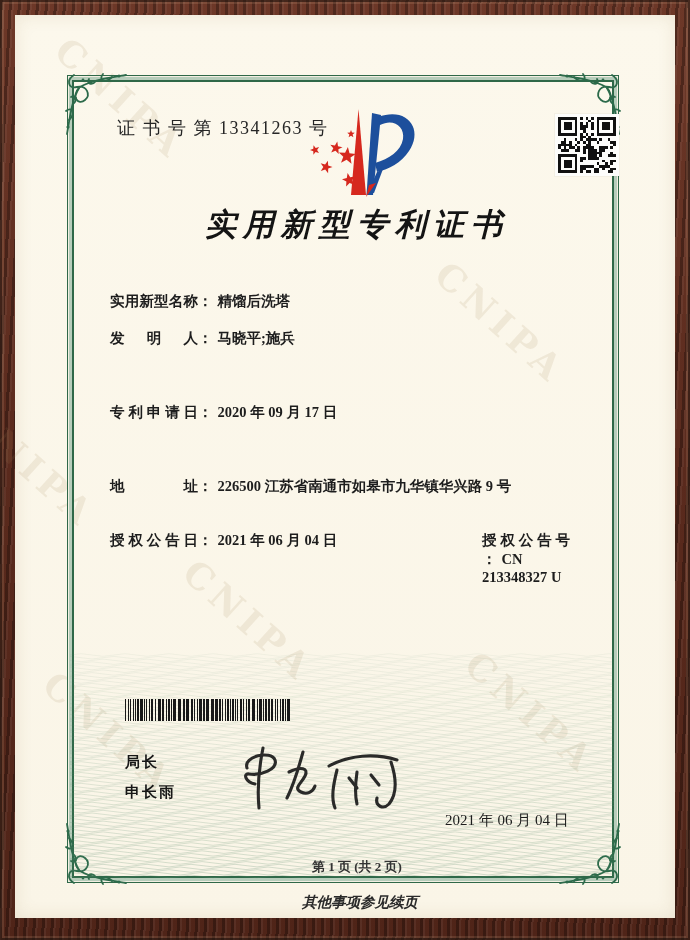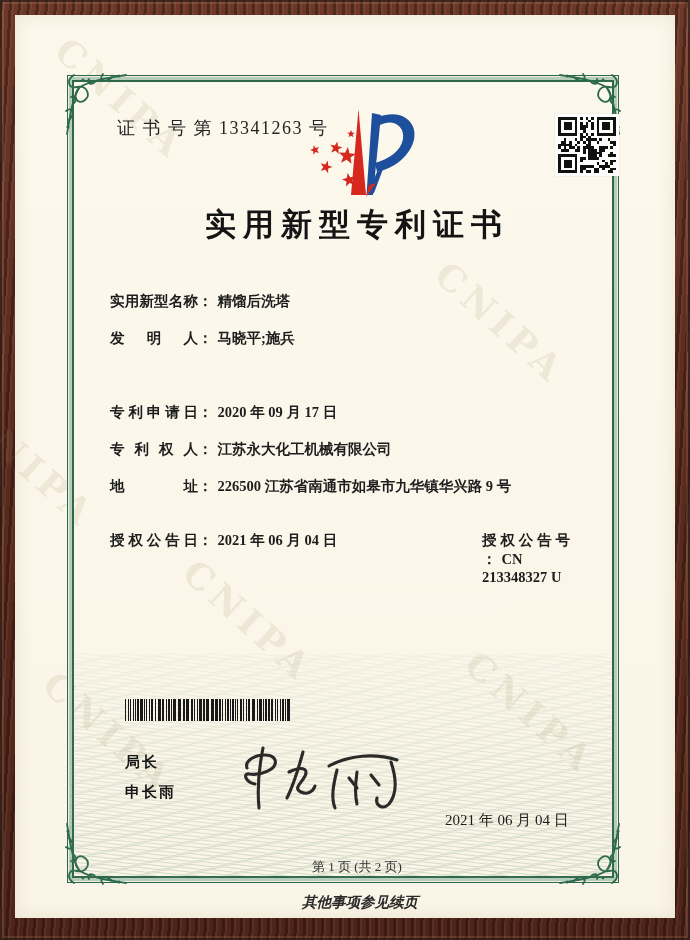--- a/index.html
+++ b/index.html
@@ -30,35 +30,35 @@
   .c-tr{right:-8px;top:-8px;transform:scaleY(-1);}
   .c-tl{left:-8px;top:-8px;transform:scale(-1,-1);}
   
   .abs{position:absolute;white-space:nowrap;}
   #cert-no{left:102px;top:116px;font-size:18px;letter-spacing:1.5px;color:#262626;}
   #logo{left:278px;top:100px;width:134px;height:100px;}
   #qrbox{left:540px;top:113px;width:64px;height:62px;background:#fdfdfb;
          box-shadow:0 0 0 1px rgba(0,0,0,.03);}
   #qrbox svg{position:absolute;left:3px;top:3px;width:58px;height:56px;}
   #title{left:67px;top:202px;width:550px;text-align:center;font-size:31px;font-weight:bold;
-         letter-spacing:7px;color:#141414;}
+         letter-spacing:7px;color:#141414;font-style:italic;}
   .field-row{position:absolute;left:95px;font-size:14.5px;font-weight:600;color:#1d1d1d;}
   .f-label{display:inline-block;width:88px;text-align:justify;text-align-last:justify;}
   .f-value{margin-left:5px;}
   #grant2{position:absolute;left:372px;top:0;}
   .para-wrap{position:absolute;left:92px;top:546px;width:512px;}
   .para-wrap p{margin:0;text-indent:2.15em;font-style:italic;font-size:14px;line-height:24.6px;
      text-align:justify;color:#262626;font-weight:500;}
   #barcode{left:110px;top:698px;width:167px;height:22px;}
   #barcode svg{width:100%;height:100%;}
   .director{left:110px;font-family:"Liberation Sans","DejaVu Sans",sans-serif;
      font-size:15px;font-weight:bold;color:#171717;letter-spacing:2px;text-align:center;}
   #sig{left:210px;top:740px;width:190px;height:72px;}
   #issue-date{left:430px;top:810px;font-size:15px;color:#1d1d1d;}
-  #page-info{left:67px;top:856px;width:550px;text-align:center;font-size:13px;color:#333;}
+  #page-info{left:67px;top:856px;width:550px;text-align:center;font-size:13px;color:#333;font-weight:bold;}
   #cont-note{left:0;top:893px;width:690px;text-align:center;font-size:14.5px;font-style:italic;
      font-weight:600;color:#2a2a2a;}
   #guilloche{position:absolute;left:70px;top:652px;width:544px;height:228px;pointer-events:none;}
 </style>
 </head>
 <body>
 
 <div id="page">
   <div id="wood"></div>
   <div id="paper">
@@ -349,23 +349,20 @@
 
     <div class="field-row" style="top:314px">
       <span class="f-label">发明人</span><span>：</span><span class="f-value">马晓平;施兵</span>
     </div>
     <div class="field-row" style="top:277px">
       <span class="f-label">实用新型名称</span><span>：</span><span class="f-value">精馏后洗塔</span>
     </div>
     <div class="field-row" style="top:388px">
       <span class="f-label">专利申请日</span><span>：</span><span class="f-value">2020 年 09 月 17 日</span>
     </div>
-    <div class="field-row" style="top:425px">
-      <span class="f-label">专利权人</span><span>：</span><span class="f-value">江苏永大化工机械有限公司</span>
-    </div>
     <div class="field-row" style="top:462px">
       <span class="f-label">地址</span><span>：</span><span class="f-value">226500 江苏省南通市如皋市九华镇华兴路 9 号</span>
     </div>
 
     <div class="field-row" style="top:516px">
       <span class="f-label">授权公告日</span><span>：</span><span class="f-value">2021 年 06 月 04 日</span>
       <span id="grant2">
         <span class="f-label">授权公告号</span><span>：</span><span class="f-value">CN 213348327 U</span>
       </span>
     </div>

